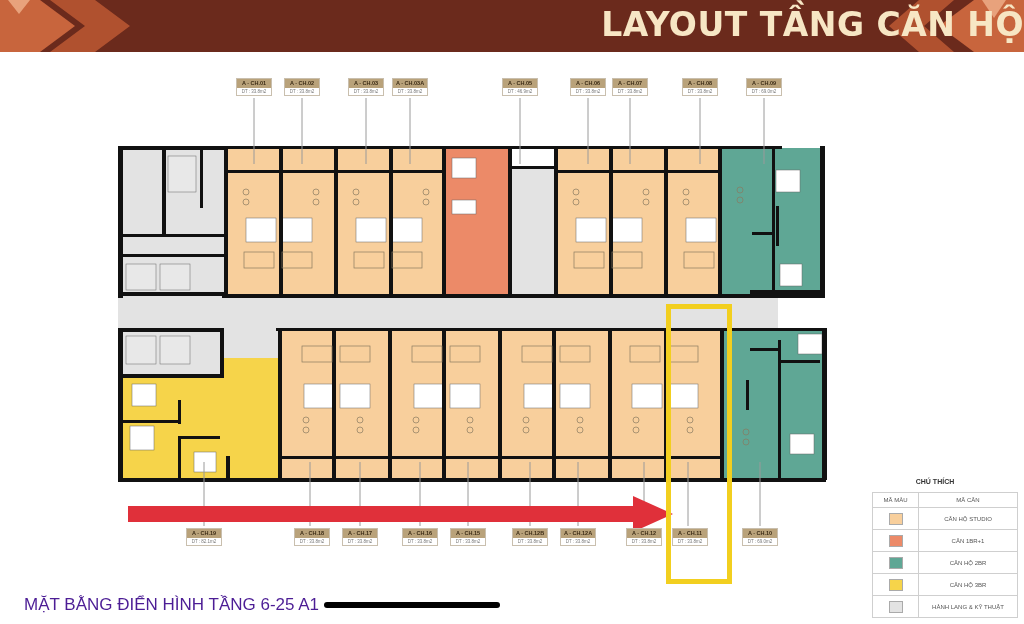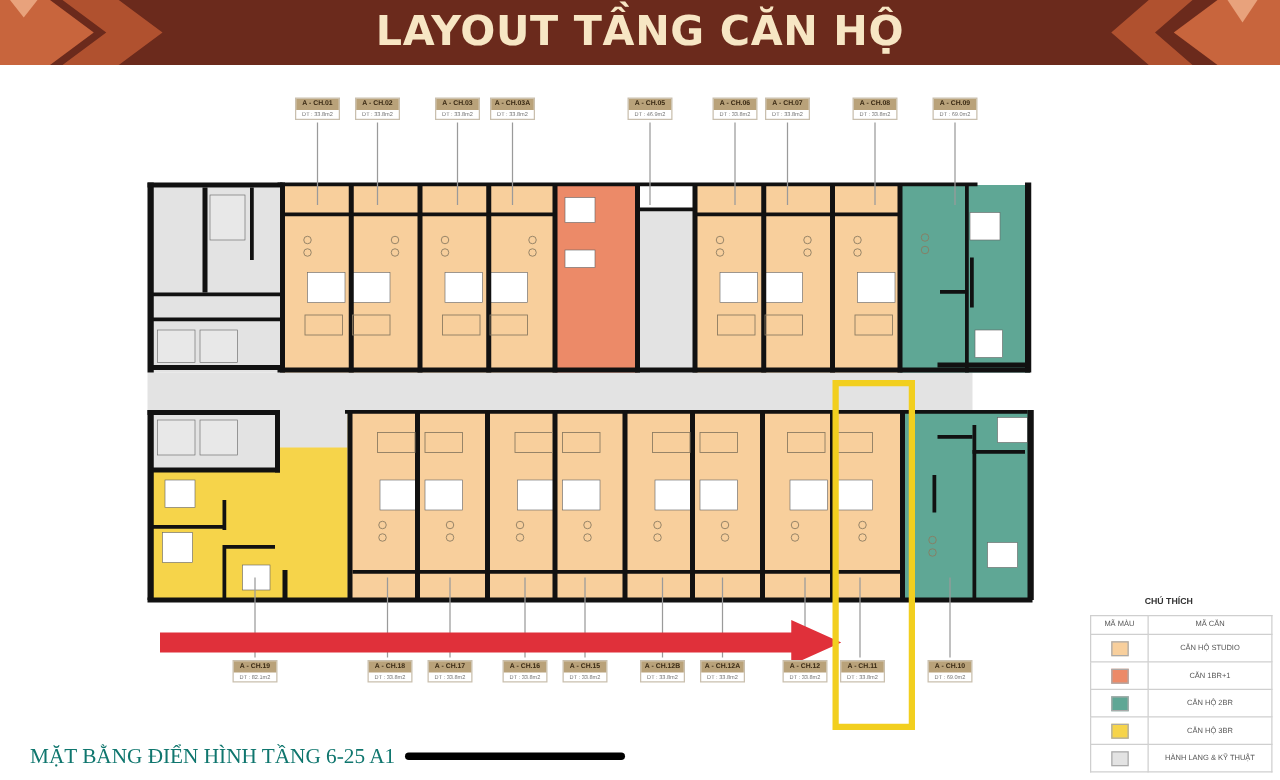--- a/index.html
+++ b/index.html
@@ -2,40 +2,40 @@
 <html><head>
 <meta charset="utf-8">
 <style>
   * { box-sizing: border-box; margin: 0; padding: 0; }
   html, body { width: 1024px; height: 624px; overflow: hidden; background: #ffffff; font-family: "Liberation Sans", sans-serif; }
   .page { position: relative; width: 1024px; height: 624px; background: #fff; }
 
   
   .banner { position: absolute; left: 0; top: 0; width: 1024px; height: 52px; background: #6b2a1c; overflow: hidden; }
   .banner .chev { position: absolute; top: 0; height: 52px; }
-  .banner-title { position: absolute; left: 0; width: 1024px; top: 5px; text-align: center; color: #f7e6c4; font-family: "DejaVu Sans", sans-serif; font-weight: bold; font-size: 33px; letter-spacing: 0.5px; }
+  .banner-title { position: absolute; left: 0; width: 1024px; top: 5px; text-align: right; color: #f7e6c4; font-family: "DejaVu Sans", sans-serif; font-weight: bold; font-size: 33px; letter-spacing: 0.5px; }
 
   
   .plan { position: absolute; left: 0; top: 0; width: 1024px; height: 624px; }
 
   .label { position: absolute; width: 36px; height: 18px; border: 1px solid #c9bfae; background: #fff; }
   .label .code { display: block; height: 9px; background: #b9a27a; color: #3a2a14; font-size: 5.5px; font-weight: bold; line-height: 9px; text-align: center; white-space: nowrap; }
   .label .area { display: block; height: 8px; color: #777; font-size: 4.5px; line-height: 8px; text-align: center; white-space: nowrap; }
 
   
   .legend { position: absolute; left: 872px; top: 478px; width: 146px; }
   .legend-title { text-align: center; font-size: 7px; font-weight: bold; color: #333; margin-left: -20px; height: 14px; }
   .legend table { border-collapse: collapse; width: 146px; font-size: 6px; color: #555; }
   .legend td, .legend th { border: 1px solid #cfcfcf; text-align: center; font-weight: normal; }
   .legend th { height: 15px; }
   .legend td { height: 22px; }
   .legend td.sw { width: 46px; }
   .legend .swatch { display: inline-block; width: 14px; height: 12px; border: 1px solid #aaa; vertical-align: middle; }
 
-  .footer-caption { position: absolute; left: 24px; top: 595px; font-size: 17px; color: #0f766e; white-space: nowrap; font-family: Liberation Serif, serif; }
+  .footer-caption { position: absolute; left: 24px; top: 595px; font-size: 17px; color: #4c1d95; white-space: nowrap; }
   .scribble { position: absolute; left: 324px; top: 602px; width: 176px; height: 6px; background: #000; border-radius: 3px; }
 
   .red-arrow { position: absolute; left: 128px; top: 496px; }
   .yellow-box { position: absolute; left: 666px; top: 304px; width: 66px; height: 280px; border: 5px solid #f2cf1f; }
 </style>
 </head>
 <body>
 
 <div class="page">
 

